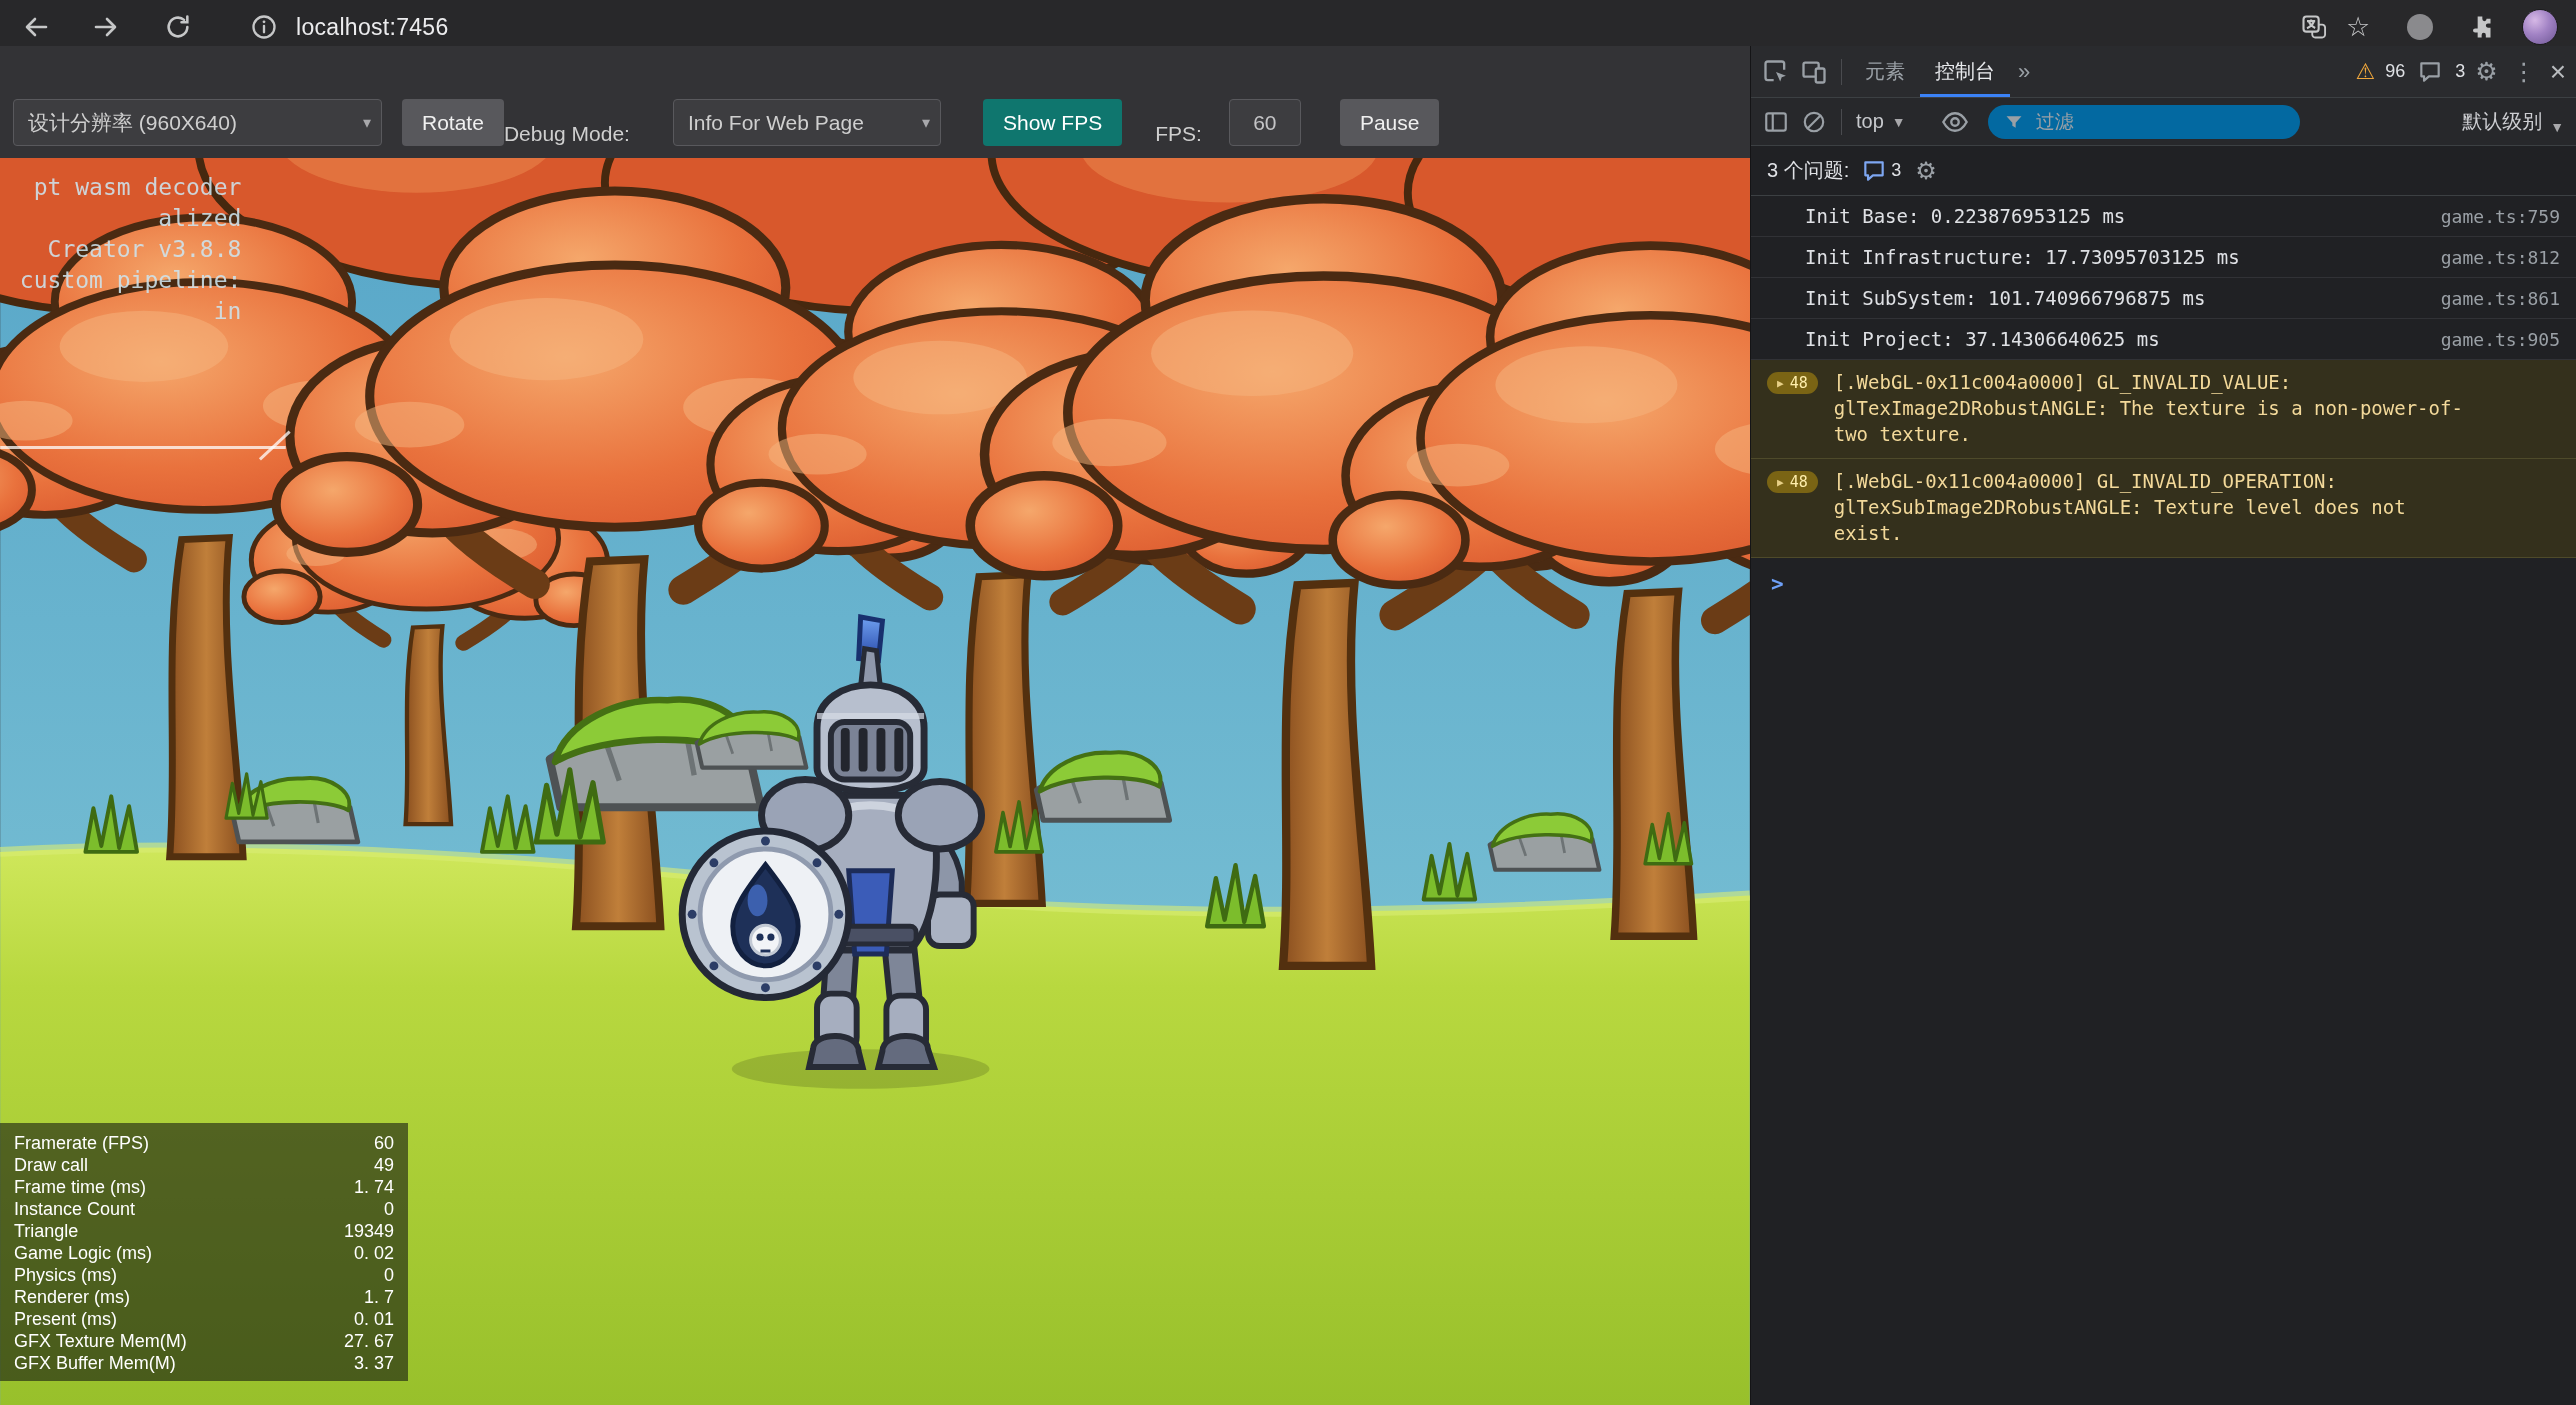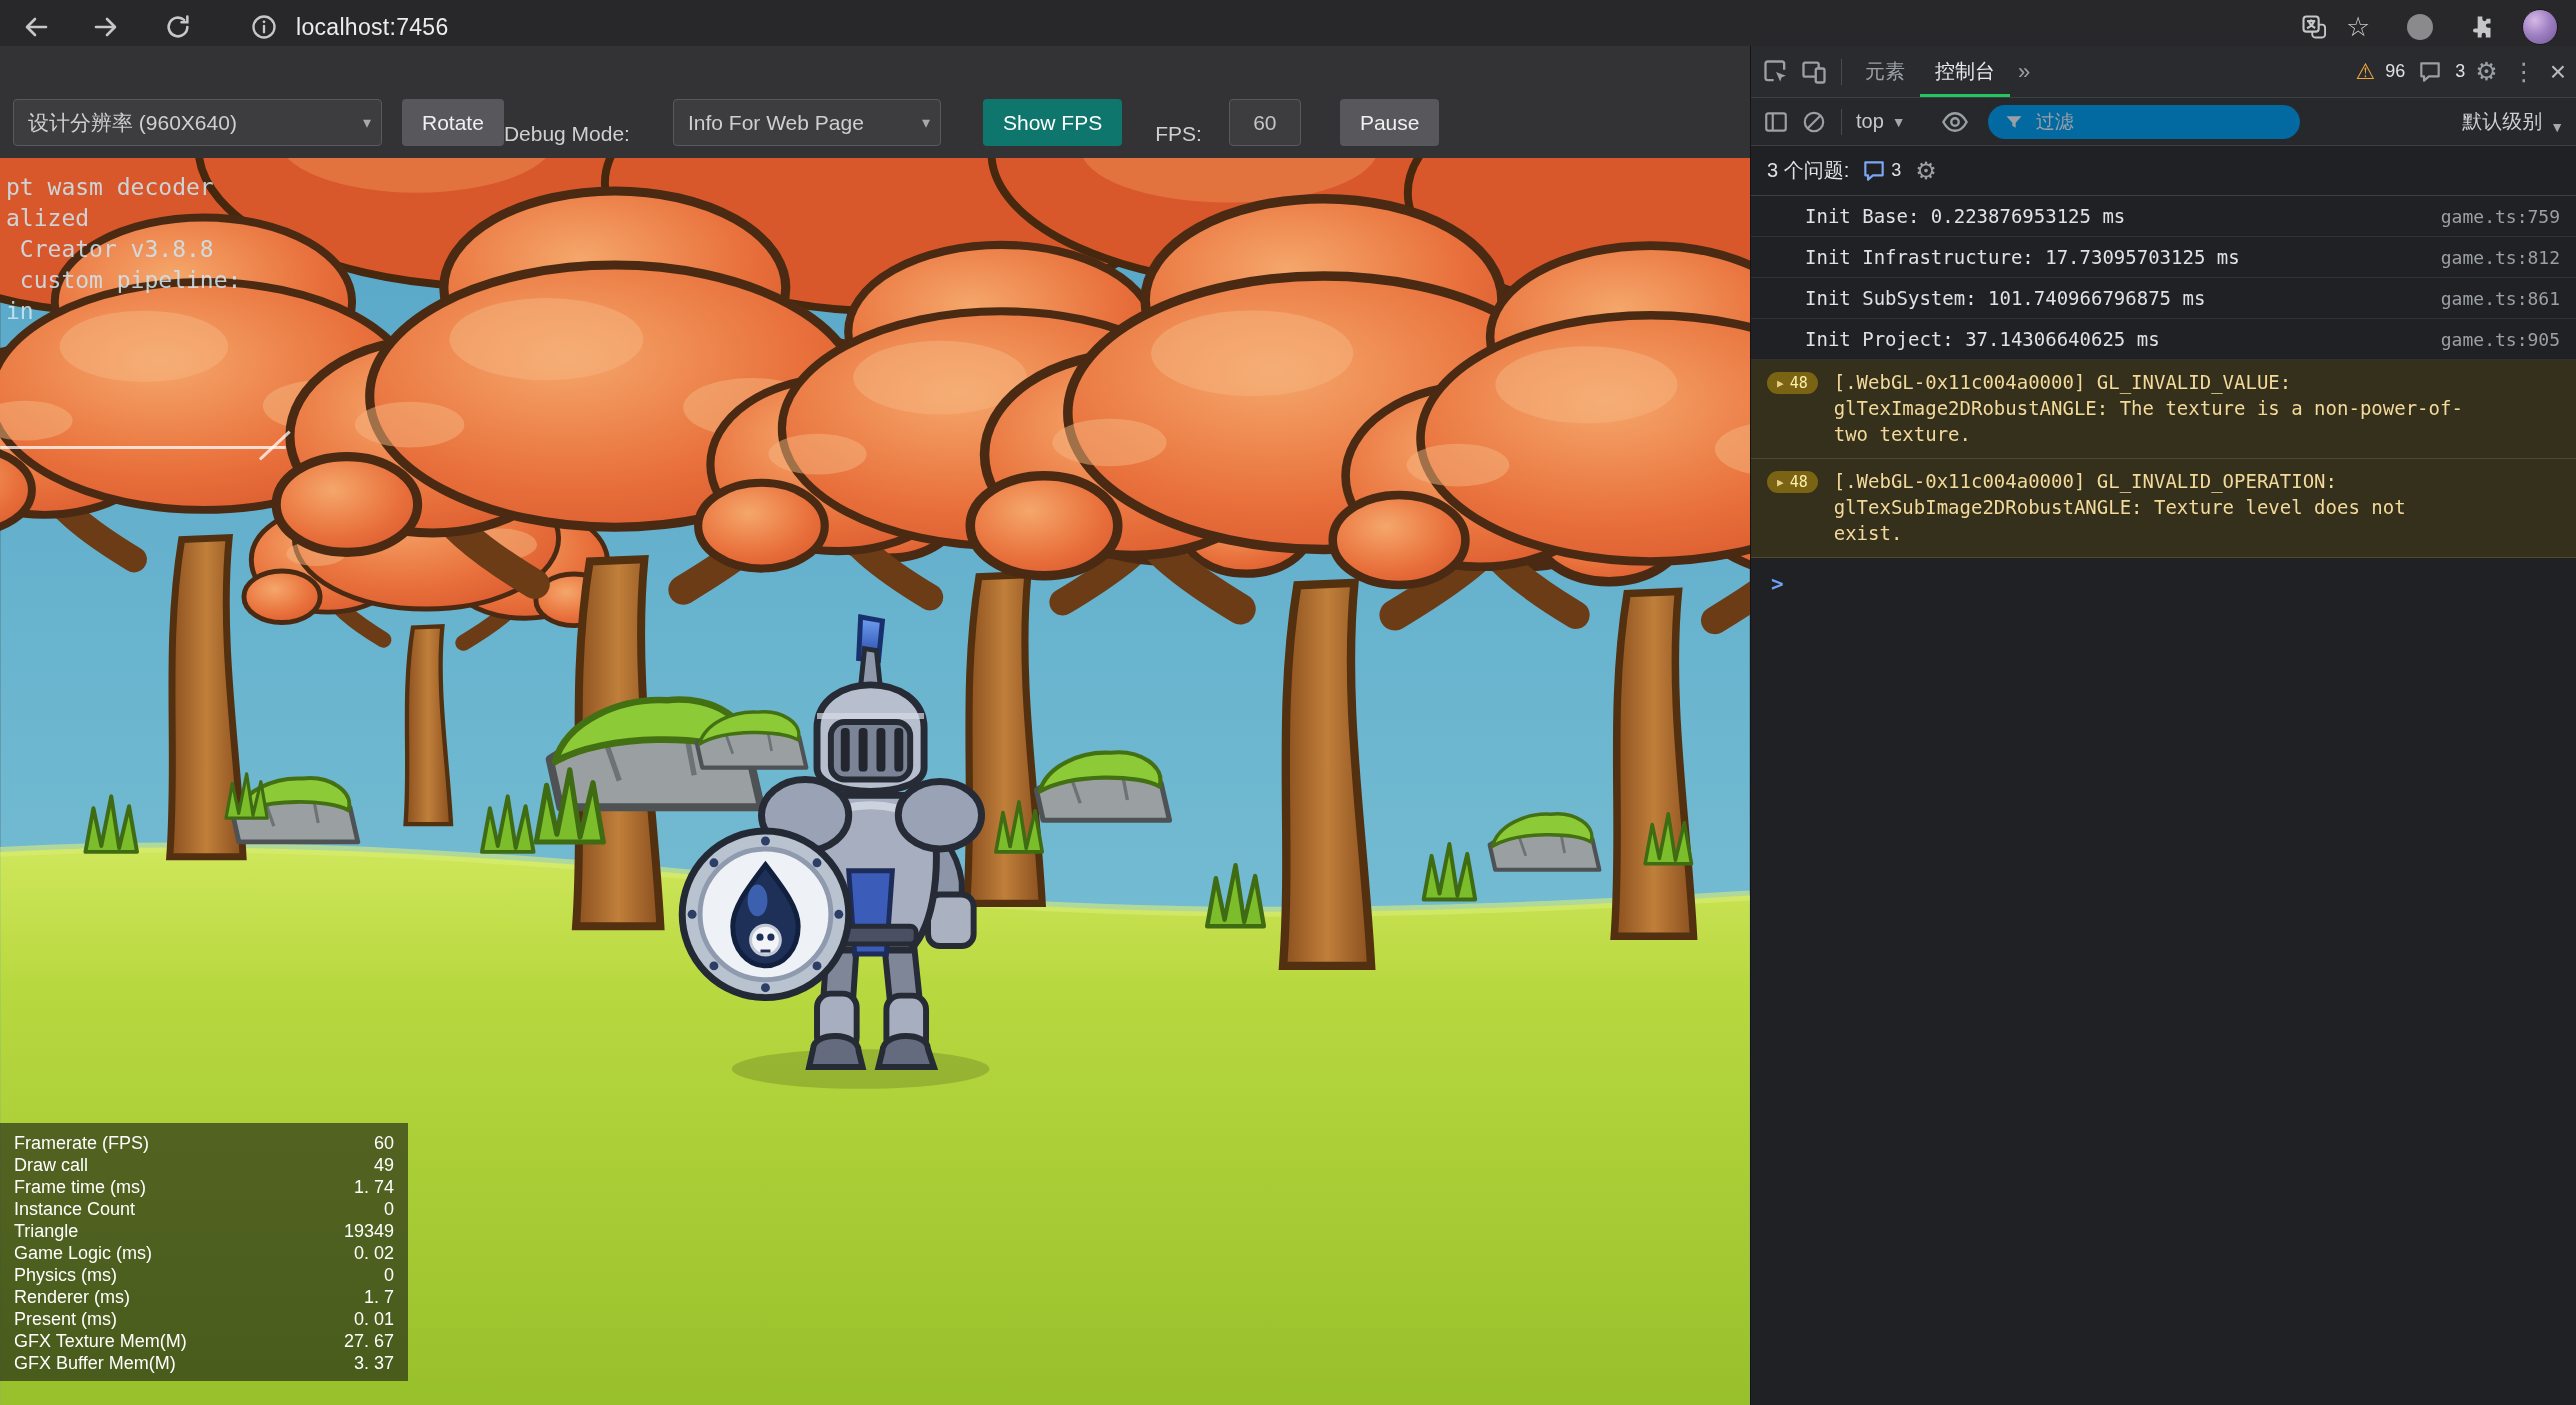--- a/index.html
+++ b/index.html
@@ -29,37 +29,37 @@
           font-size:21px;font-family:"Liberation Sans",sans-serif;padding:0 20px;}
   .gt-btn.primary{background:#0f766e;color:#fff;font-weight:normal;}
   .gt-label{color:#cfcfcf;font-size:21px;}
   .gt-input{height:47px;width:72px;background:#3d3d40;border:1px solid #59595d;border-radius:4px;
             color:#c4c4c6;font-size:21px;text-align:center;box-sizing:border-box;font-family:"Liberation Sans",sans-serif;}
 
   .game-canvas{position:relative;width:1750px;height:1248px;overflow:hidden;}
   .scene{position:absolute;left:0;top:0;}
 
   .overlay-log{position:absolute;left:6px;top:14px;color:rgba(205,228,238,.88);
-               font-family:"DejaVu Sans Mono",monospace;font-size:23px;line-height:31px;white-space:pre;}
+               font-family:"DejaVu Sans Mono",monospace;font-size:23px;line-height:31px;white-space:pre;text-align:right;}
 
   .stats-panel{position:absolute;left:0;top:965px;width:408px;height:258px;background:rgba(8,10,14,.55);
                box-sizing:border-box;padding:9px 14px;color:#fff;font-size:18px;}
   .stat-row{display:flex;justify-content:space-between;line-height:22px;white-space:nowrap;}
 
   
   .devtools{position:absolute;left:1750px;top:46px;width:826px;height:1360px;background:#202124;
             border-left:1px solid #141416;box-sizing:border-box;color:#dfe1e5;}
   .dt-row{display:flex;align-items:center;border-bottom:1px solid #3c4043;box-sizing:border-box;}
   .dt-tabs{height:52px;background:#2a2b2e;padding:0 10px 0 6px;}
   .dt-toolbar{height:48px;background:#27282b;padding:0 12px 0 6px;}
   .dt-issuesbar{height:50px;background:#202124;padding:0 16px;}
   .dt-iconbtn{width:38px;height:38px;display:flex;align-items:center;justify-content:center;flex:0 0 auto;}
   .dt-sep{width:1px;height:26px;background:#4a4b4f;margin:0 8px;flex:0 0 auto;}
   .dt-tab{height:100%;display:flex;align-items:center;padding:0 15px;color:#9aa0a6;font-size:20px;box-sizing:border-box;}
-  .dt-tab.active{color:#e8eaed;border-bottom:3px solid #22c55e;padding-top:3px;}
+  .dt-tab.active{color:#e8eaed;border-bottom:3px solid #3b82f6;padding-top:3px;}
   .dt-more{color:#9aa0a6;font-size:22px;padding:0 8px;}
   .dt-right{margin-left:auto;display:flex;align-items:center;gap:10px;}
   .dt-count{font-size:18px;color:#dfe1e5;}
   .glyph{color:#9aa0a6;line-height:1;}
   .warn-tri{color:#f0a73c;font-size:22px;}
   .close-x{color:#b9bcbf;font-size:28px;}
 
   .dt-context{display:flex;align-items:center;gap:8px;color:#c7c9cd;font-size:20px;padding:0 6px;}
   .caret-s{font-size:14px;color:#a8a8ab;}
   .filter-pill{display:flex;align-items:center;gap:10px;height:34px;border-radius:17px;background:#0369a1;

